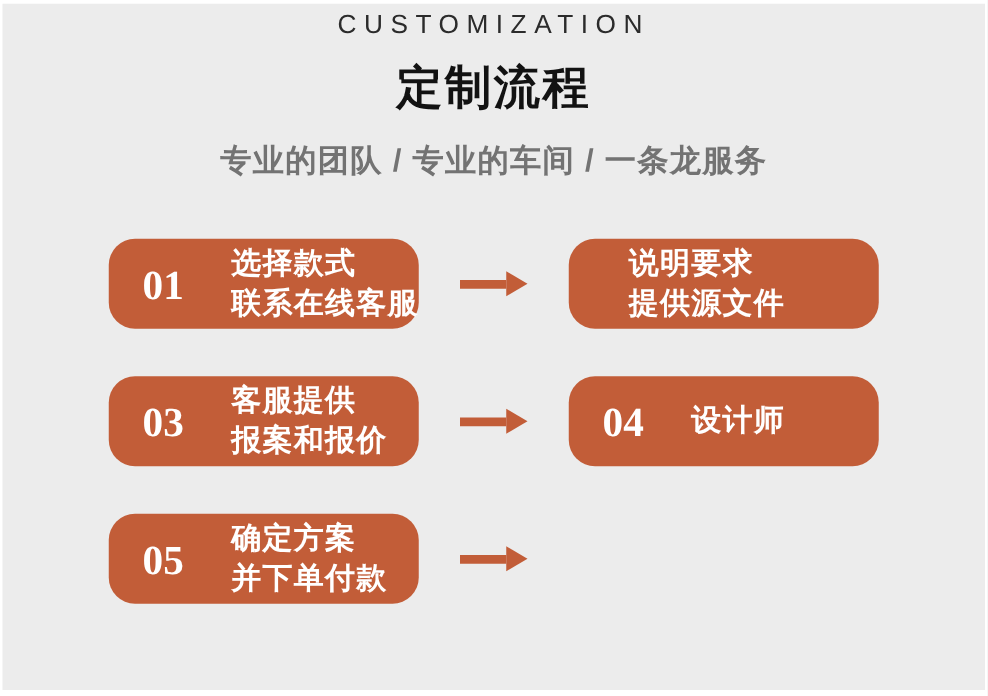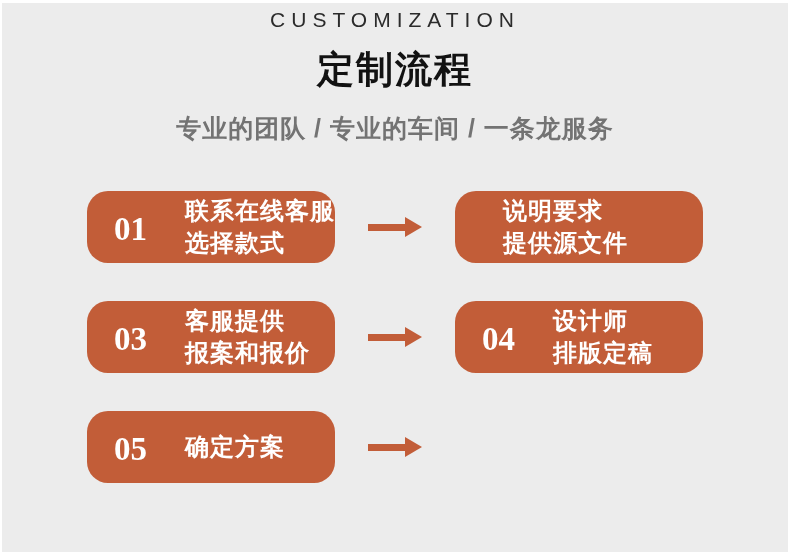--- a/index.html
+++ b/index.html
@@ -99,22 +99,22 @@
     <div class="eyebrow">CUSTOMIZATION</div>
     <div class="title">定制流程</div>
     <div class="subtitle">专业的团队 / 专业的车间 / 一条龙服务</div>
   </div>
 
   <div class="flow">
 
     <div class="card">
       <span class="num">01</span>
       <span class="lines">
+        <span>选择款式</span>
         <span>联系在线客服</span>
-        <span>选择款式</span>
       </span>
     </div>
     <div class="arrow-cell">
       <span class="arrow-shaft"></span>
       <span class="arrow-head"></span>
     </div>
     <div class="card">
       <span class="lines">
         <span>说明要求</span>
         <span>提供源文件</span>
@@ -129,28 +129,28 @@
       </span>
     </div>
     <div class="arrow-cell">
       <span class="arrow-shaft"></span>
       <span class="arrow-head"></span>
     </div>
     <div class="card">
       <span class="num">04</span>
       <span class="lines">
         <span>设计师</span>
-        <span>排版定稿</span>
       </span>
     </div>
 
     <div class="card">
       <span class="num">05</span>
       <span class="lines">
         <span>确定方案</span>
+        <span>并下单付款</span>
       </span>
     </div>
     <div class="arrow-cell">
       <span class="arrow-shaft"></span>
       <span class="arrow-head"></span>
     </div>
 
   </div>
 </div>
 

